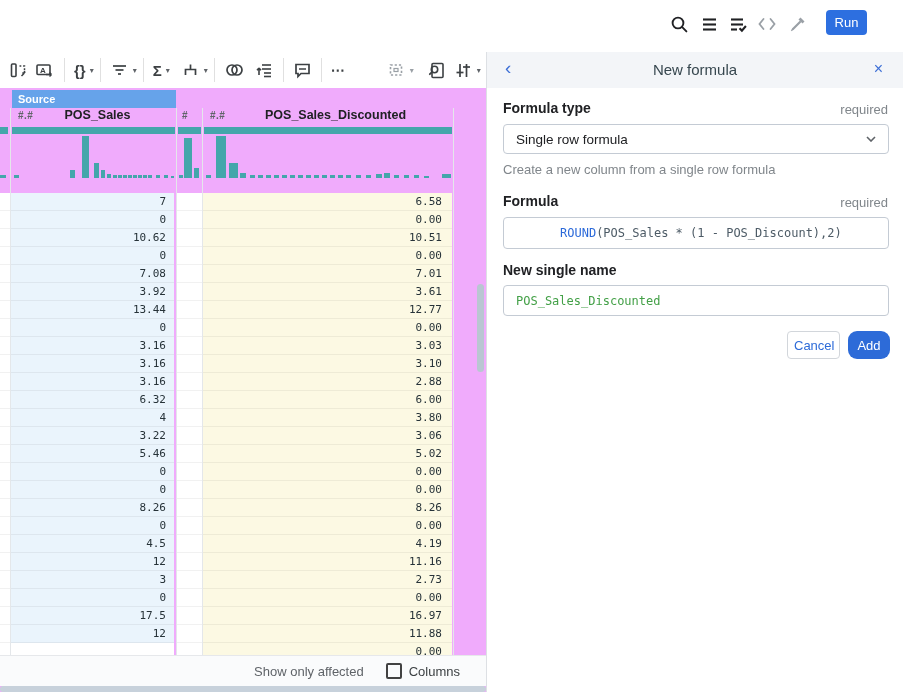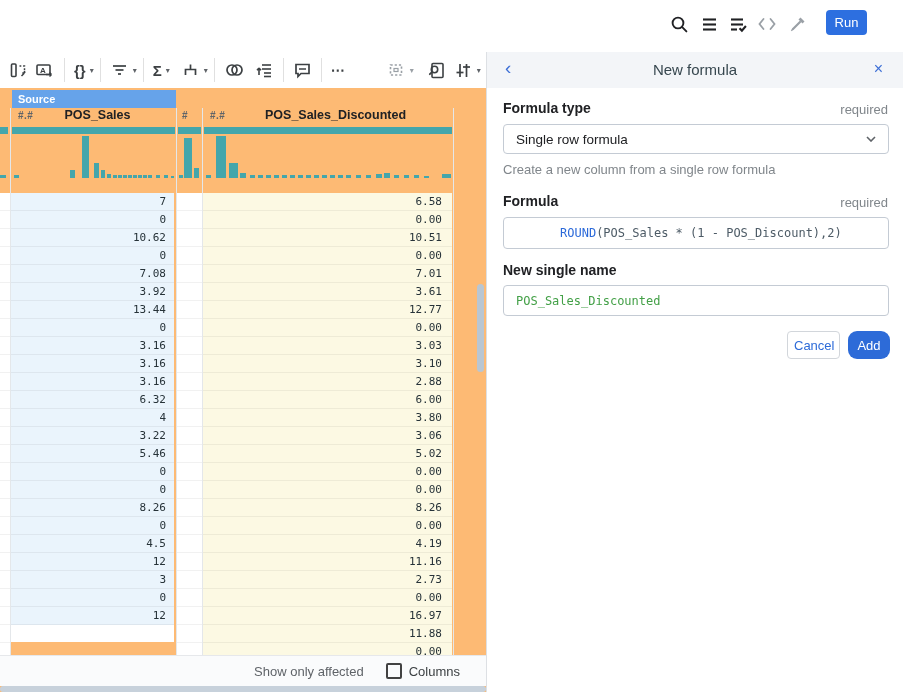--- a/index.html
+++ b/index.html
@@ -1,16 +1,16 @@
 <!DOCTYPE html>
 <html><head>
 <meta charset="utf-8">
 <style>
   html,body{margin:0;padding:0;background:#fff;}
-  #app{position:relative;width:903px;height:692px;overflow:hidden;background:#fdba74;
+  #app{position:relative;width:903px;height:692px;overflow:hidden;background:#f0abfc;
        font-family:"Liberation Sans",sans-serif;color:#202124;}
   .abs{position:absolute;}
 
   
   #topbar{left:0;top:0;width:903px;height:52px;background:#fff;}
   .tb-ic{position:absolute;top:13px;width:22px;height:22px;display:flex;align-items:center;justify-content:center;cursor:pointer;}
   #run-btn{position:absolute;left:826px;top:10px;width:41px;height:25px;background:#2D6FE0;color:#fff;
            border:none;border-radius:4px;font-size:13px;font-family:"Liberation Sans",sans-serif;cursor:pointer;}
 
   
@@ -352,20 +352,21 @@
         <div class="cell src-cell">3.22</div>
         <div class="cell src-cell">5.46</div>
         <div class="cell src-cell">0</div>
         <div class="cell src-cell">0</div>
         <div class="cell src-cell">8.26</div>
         <div class="cell src-cell">0</div>
         <div class="cell src-cell">4.5</div>
         <div class="cell src-cell">12</div>
         <div class="cell src-cell">3</div>
         <div class="cell src-cell">0</div>
+        <div class="cell src-cell">17.5</div>
         <div class="cell src-cell">12</div>
         <div class="cell src-cell blank"></div>
       </div>
     <div class="rowsbox" style="left:177px;width:25px">
         <div class="cell mid-cell"></div>
         <div class="cell mid-cell"></div>
         <div class="cell mid-cell"></div>
         <div class="cell mid-cell"></div>
         <div class="cell mid-cell"></div>
         <div class="cell mid-cell"></div>

